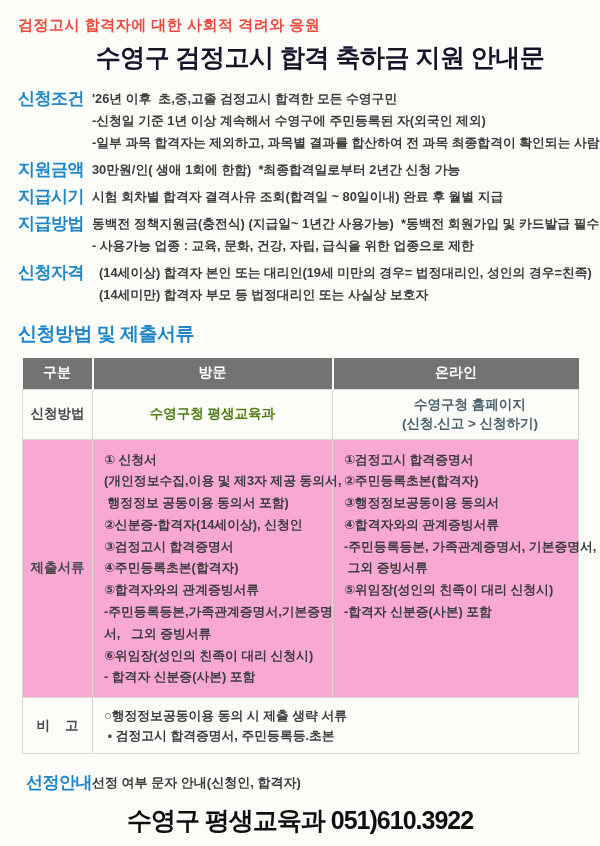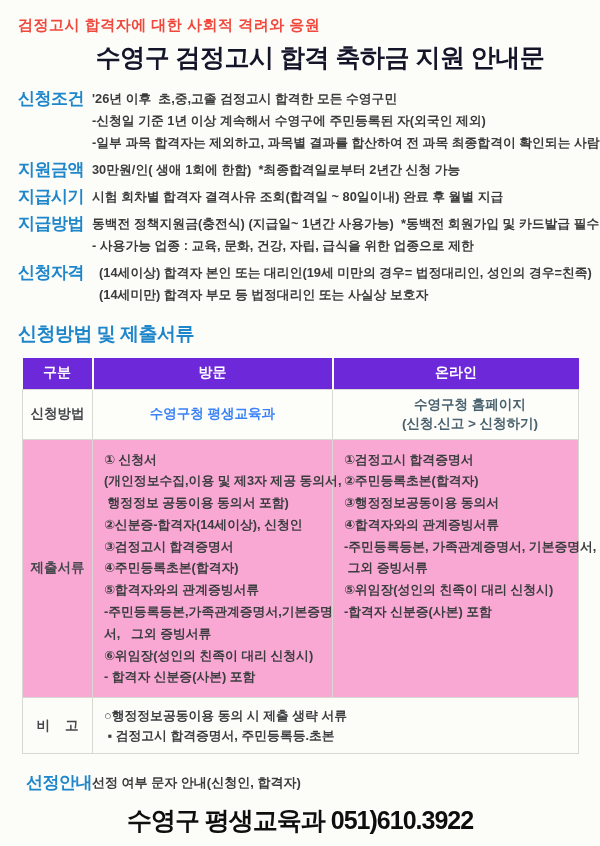--- a/index.html
+++ b/index.html
@@ -55,33 +55,33 @@
   table.apply-table {
     margin:11px 0 0 22px;
     width:556px;
     border-collapse:collapse;
     table-layout:fixed;
   }
   .apply-table col.c1 { width:70px; }
   .apply-table col.c2 { width:240px; }
   .apply-table col.c3 { width:246px; }
   .apply-table th {
-    background:#6d28d9;
+    background:#737373;
     color:#ffffff;
     font-size:14px;
     font-weight:700;
     height:31px;
     border-right:2px solid #fcfcf9;
     border-bottom:1px solid #d9d9d1;
   }
   .apply-table th:last-child { border-right:none; }
   .apply-table td { border:1px solid #d9d9d1; }
   .row-method td { background:#fdfdfa; height:50px; text-align:center; vertical-align:middle; }
   .cell-rowlabel { font-size:13.5px; font-weight:600; color:#45474a; text-align:center; white-space:pre; }
-  .cell-visit-method { font-size:13.5px; font-weight:600; color:#3b82f6; }
+  .cell-visit-method { font-size:13.5px; font-weight:600; color:#4d7c0f; }
   .cell-online-method { font-size:13.5px; font-weight:600; color:#4a626e; line-height:19px;padding-left:29px; }
   .row-docs td { background:#f9a8d4; }
   .row-docs .cell-rowlabel { vertical-align:middle; }
   .cell-doclist { vertical-align:top; padding:9px 4px 9px 11px; }
   .cell-doclist .line {
     font-size:12.8px;
     font-weight:600;
     line-height:21.8px;
     color:#3b3d3f;
     white-space:pre;

